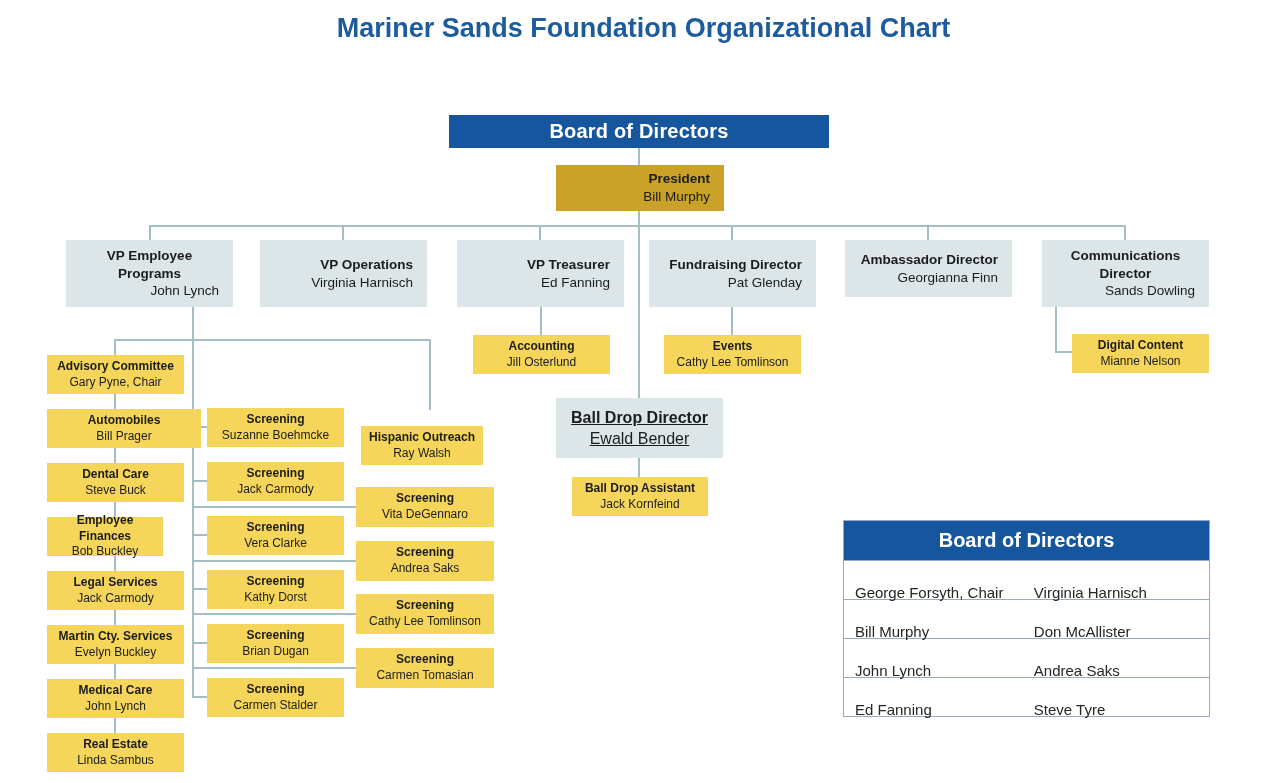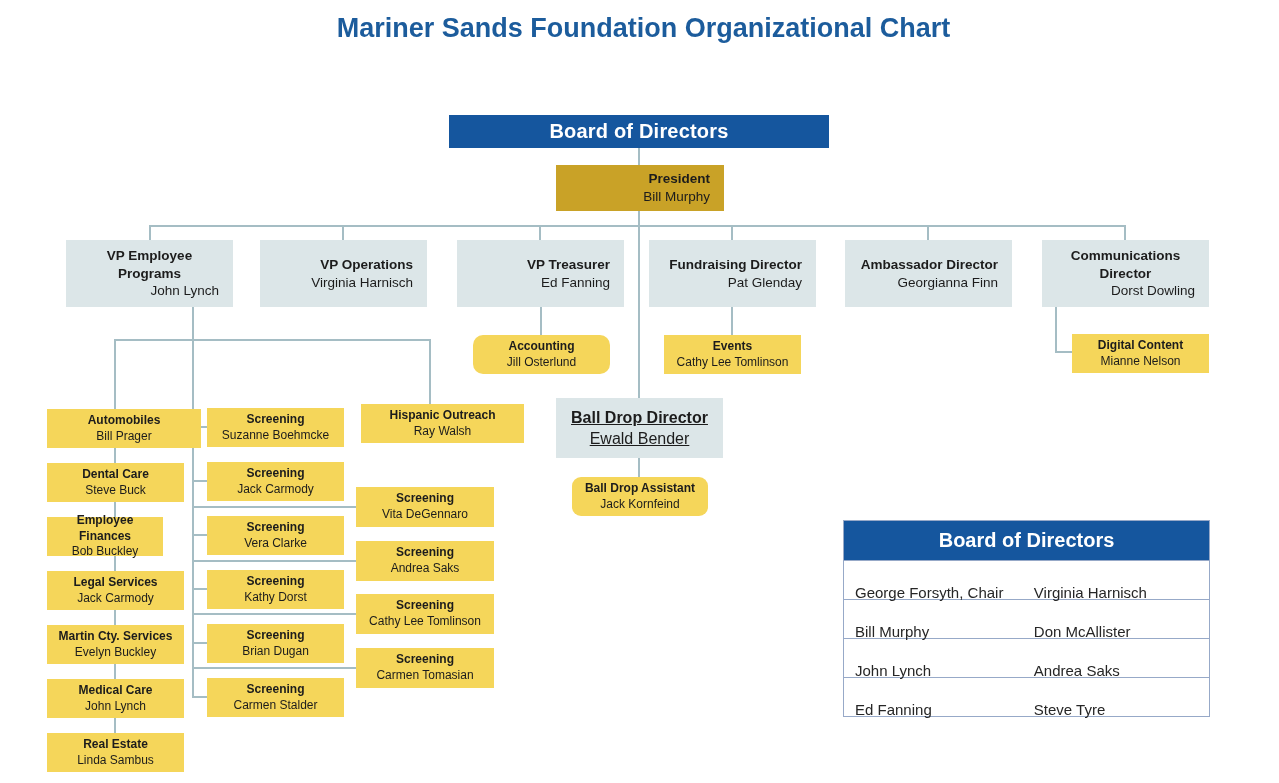--- a/index.html
+++ b/index.html
@@ -101,51 +101,55 @@
     <div class="n">Virginia Harnisch</div>
   </div>
   <div class="box slate md" style="left:457px;top:240px;width:167px;height:67px;">
     <div class="t">VP Treasurer</div>
     <div class="n">Ed Fanning</div>
   </div>
   <div class="box slate md" style="left:649px;top:240px;width:167px;height:67px;">
     <div class="t">Fundraising Director</div>
     <div class="n">Pat Glenday</div>
   </div>
-  <div class="box slate md" style="left:845px;top:240px;width:167px;height:67px;">
+  <div class="box slate md" style="left:845px;top:240px;width:167px;height:57px;">
     <div class="t">Ambassador Director</div>
     <div class="n">Georgianna Finn</div>
   </div>
   <div class="box slate md" style="left:1042px;top:240px;width:167px;height:67px;">
     <div class="t">Communications Director</div>
-    <div class="n">Dorst Dowling</div>
-  </div>
-
-  <div class="box yellow sm" style="left:473px;top:335px;width:137px;height:39px;border-radius:10px;">
+    <div class="n">Sands Dowling</div>
+  </div>
+
+  <div class="box yellow sm" style="left:473px;top:335px;width:137px;height:39px;">
     <div class="t">Accounting</div>
     <div class="n">Jill Osterlund</div>
   </div>
   <div class="box yellow sm" style="left:664px;top:335px;width:137px;height:39px;">
     <div class="t">Events</div>
     <div class="n">Cathy Lee Tomlinson</div>
   </div>
   <div class="box yellow sm" style="left:1072px;top:334px;width:137px;height:39px;">
     <div class="t">Digital Content</div>
     <div class="n">Mianne Nelson</div>
   </div>
 
   <div class="box slate lg" style="left:556px;top:398px;width:167px;height:60px;">
     <div class="t">Ball Drop Director</div>
     <div class="n">Ewald Bender</div>
   </div>
-  <div class="box yellow sm" style="left:572px;top:477px;width:136px;height:39px;border-radius:9px;">
+  <div class="box yellow sm" style="left:572px;top:477px;width:136px;height:39px;">
     <div class="t">Ball Drop Assistant</div>
     <div class="n">Jack Kornfeind</div>
   </div>
 
+  <div class="box yellow sm" style="left:47px;top:355px;width:137px;height:39px;">
+    <div class="t">Advisory Committee</div>
+    <div class="n">Gary Pyne, Chair</div>
+  </div>
   <div class="box yellow sm" style="left:47px;top:409px;width:154px;height:39px;">
     <div class="t">Automobiles</div>
     <div class="n">Bill Prager</div>
   </div>
   <div class="box yellow sm" style="left:47px;top:463px;width:137px;height:39px;">
     <div class="t">Dental Care</div>
     <div class="n">Steve Buck</div>
   </div>
   <div class="box yellow sm" style="left:47px;top:517px;width:116px;height:39px;">
     <div class="t">Employee Finances</div>
@@ -186,21 +190,21 @@
   </div>
   <div class="box yellow sm" style="left:207px;top:624px;width:137px;height:39px;">
     <div class="t">Screening</div>
     <div class="n">Brian Dugan</div>
   </div>
   <div class="box yellow sm" style="left:207px;top:678px;width:137px;height:39px;">
     <div class="t">Screening</div>
     <div class="n">Carmen Stalder</div>
   </div>
 
-  <div class="box yellow sm" style="left:361px;top:404px;width:163px;height:39px;">
+  <div class="box yellow sm" style="left:361px;top:426px;width:122px;height:39px;">
     <div class="t">Hispanic Outreach</div>
     <div class="n">Ray Walsh</div>
   </div>
   <div class="box yellow sm" style="left:356px;top:487px;width:138px;height:40px;">
     <div class="t">Screening</div>
     <div class="n">Vita DeGennaro</div>
   </div>
   <div class="box yellow sm" style="left:356px;top:541px;width:138px;height:40px;">
     <div class="t">Screening</div>
     <div class="n">Andrea Saks</div>

